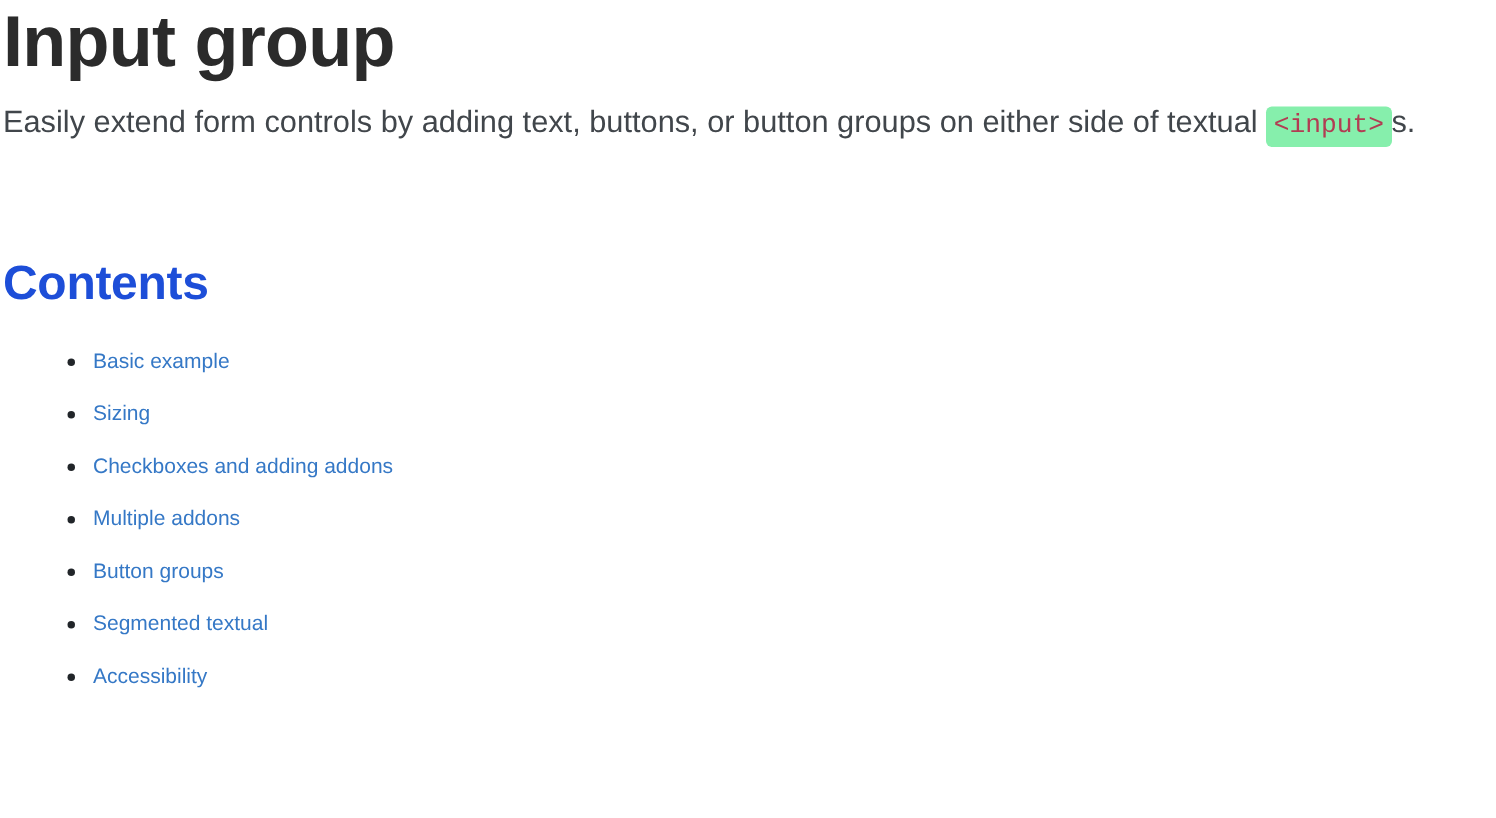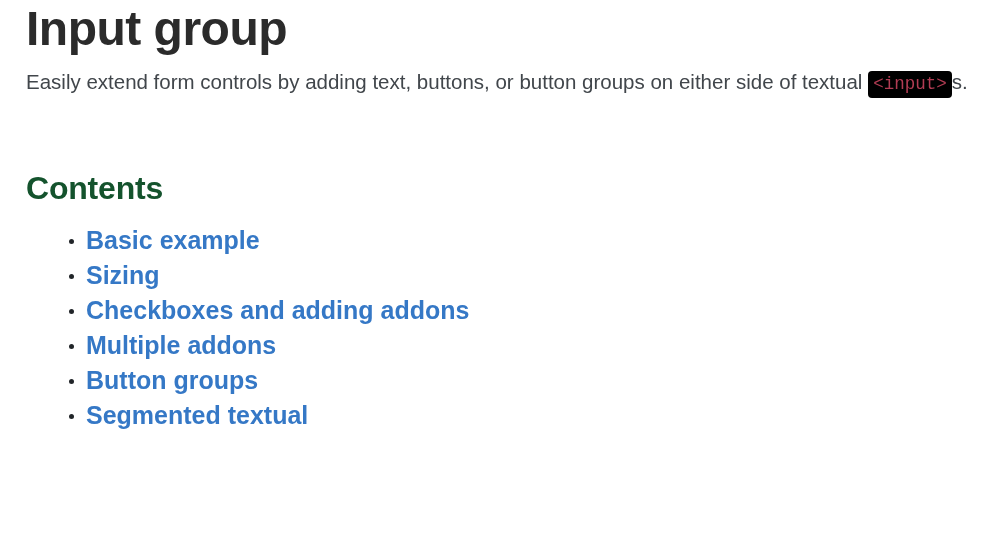--- a/index.html
+++ b/index.html
@@ -10,21 +10,21 @@
   }
   body {
     width: 997px;
     height: 545px;
     overflow: hidden;
     font-family: "Liberation Sans", "DejaVu Sans", sans-serif;
     -webkit-font-smoothing: antialiased;
   }
 
   .page {
-    padding: 0 26px;
+    padding: 0 2px;
     box-sizing: border-box;
     width: 997px;
   }
 
   
   .page-title {
     font-size: 48px;
     line-height: 1.12;
     font-weight: 700;
     color: #2b2b2b;
@@ -41,32 +41,32 @@
     color: #41464b;
     margin: 7px 0 0 0;
     max-width: 985px;
   }
   .lead code,
   code.inline-code {
     font-family: "Liberation Mono", "DejaVu Sans Mono", monospace;
     font-size: 17.5px;
     font-weight: 400;
     color: #b23c53;
-    background-color: #000000;
+    background-color: #86efac;
     padding: 3px 5px 4px 5px;
     border-radius: 4px;
     word-wrap: break-word;
   }
 
   
   .contents-title {
     font-size: 32px;
     line-height: 1.2;
     font-weight: 700;
-    color: #14532d;
+    color: #1d4ed8;
     letter-spacing: -0.2px;
     margin: 68px 0 0 0;
   }
 
   
   .contents-list {
     list-style: none;
     margin: 16px 0 0 0;
     padding: 0;
   }
@@ -81,24 +81,24 @@
     content: "";
     position: absolute;
     left: 43px;
     top: 16px;
     width: 5px;
     height: 5px;
     border-radius: 50%;
     background: #212529;
   }
   .contents-list a {
-    font-size: 25px;
+    font-size: 14px;
     color: #3578c6;
     text-decoration: none;
-    font-weight: 700;
+    font-weight: 400;
   }
 </style>
 </head>
 <body>
 
 <div class="page">
 
   <h1 class="page-title">Input group</h1>
 
   <p class="lead"><span>Easily extend form controls by adding text, buttons, or button groups on either side of textual </span><code class="inline-code">&lt;input&gt;</code><span>s.</span></p>
@@ -117,15 +117,18 @@
     </li>
     <li>
       <a href="#">Multiple addons</a>
     </li>
     <li>
       <a href="#">Button groups</a>
     </li>
     <li>
       <a href="#">Segmented textual</a>
     </li>
+    <li>
+      <a href="#">Accessibility</a>
+    </li>
   </ul>
 
 </div>
 
 </body></html>

